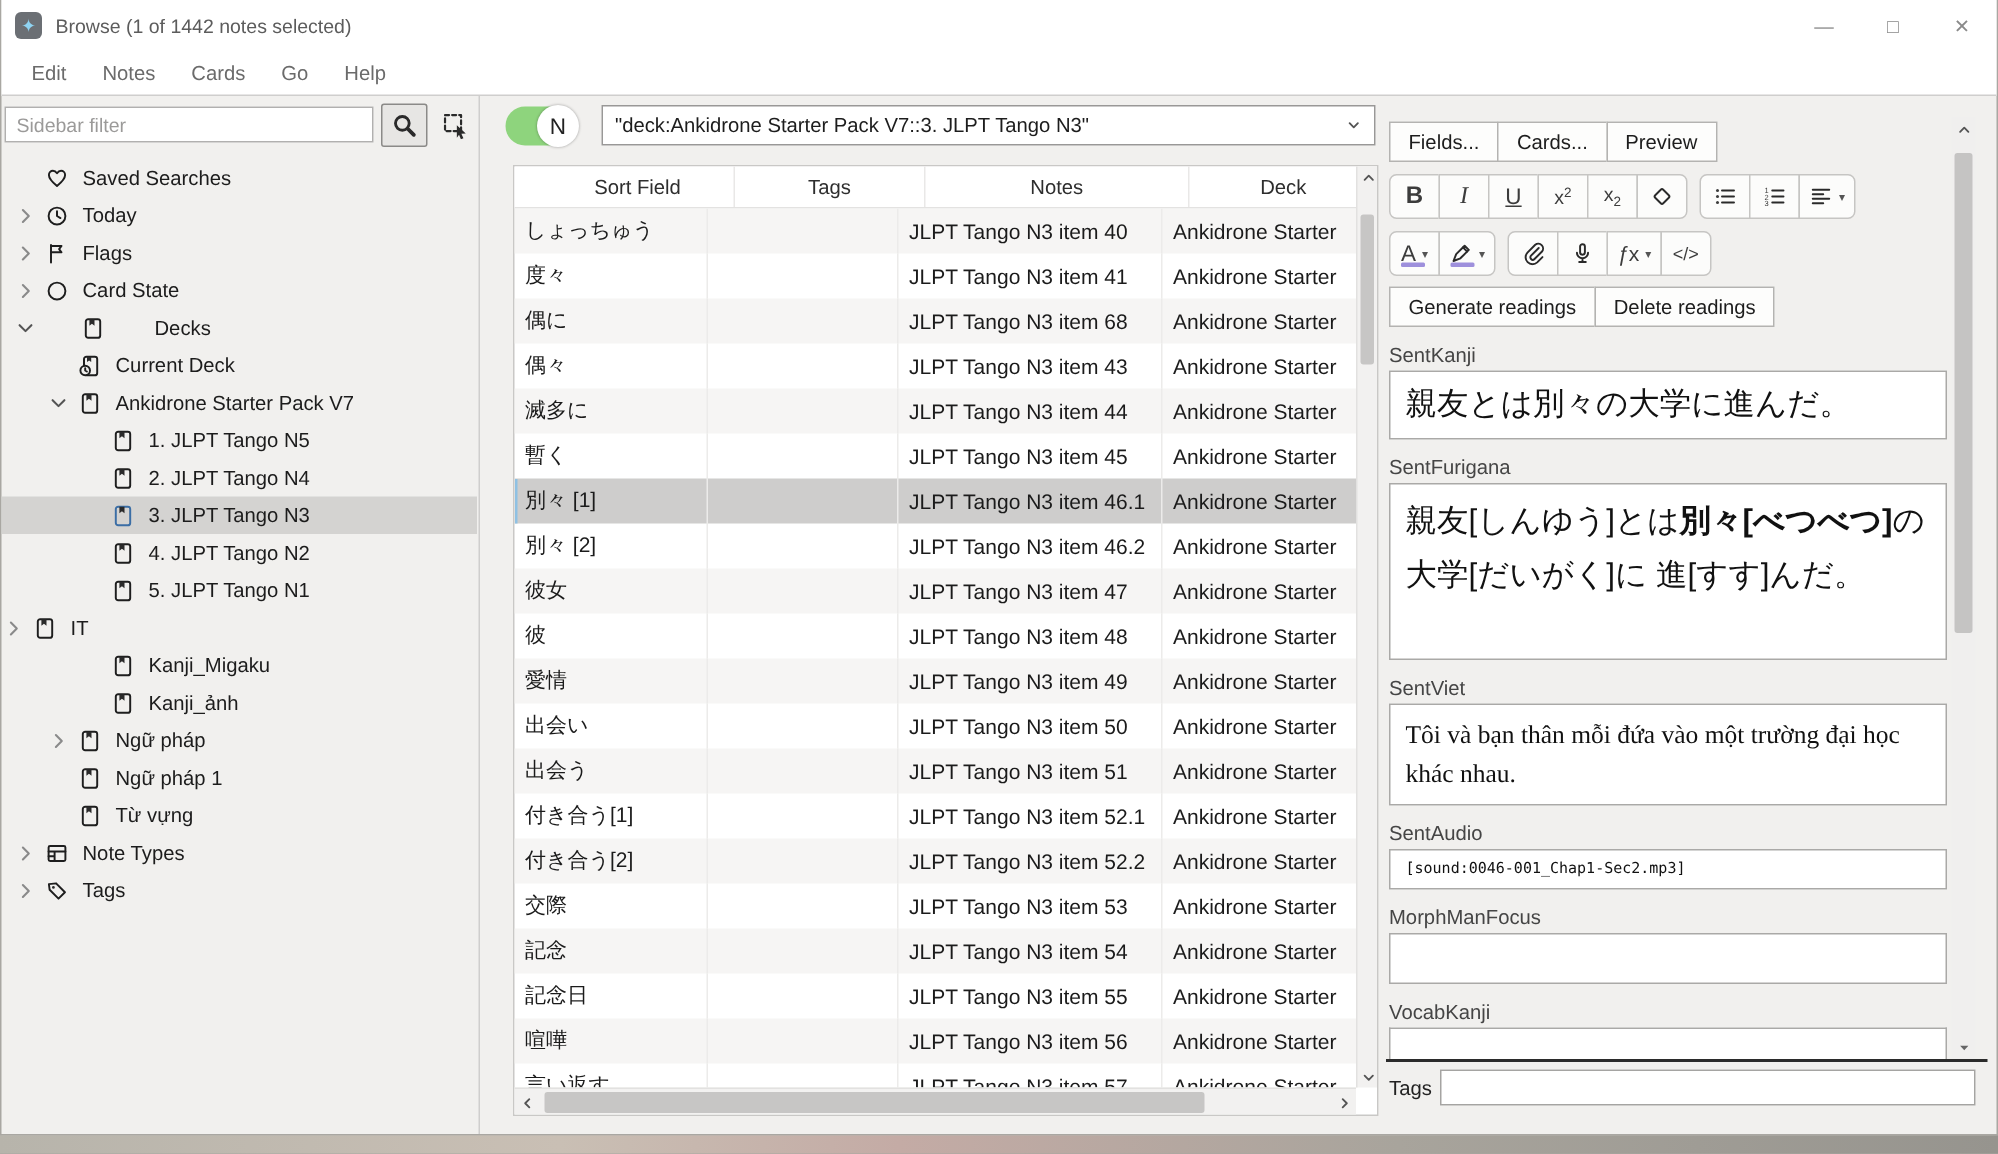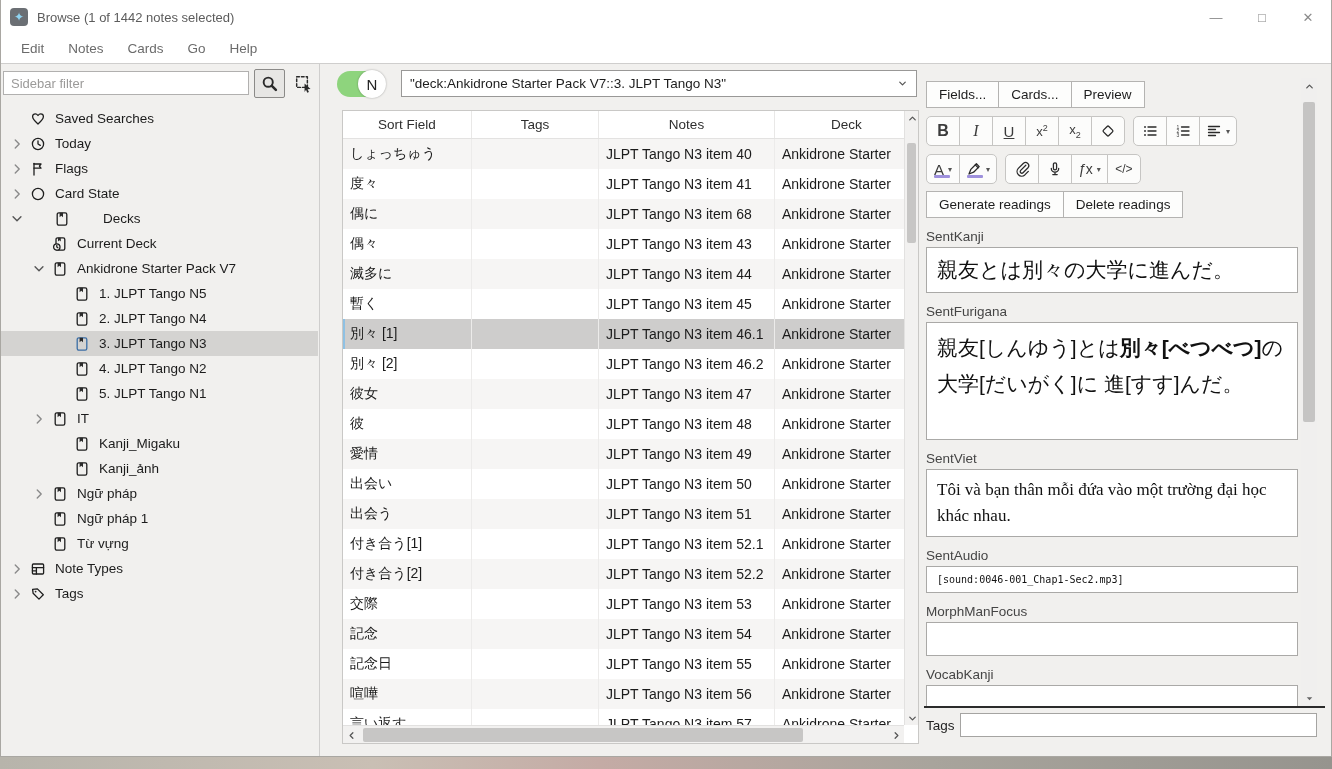--- a/index.html
+++ b/index.html
@@ -59,21 +59,21 @@
   .t-icon { width:17px; height:17px; display:inline-flex; align-items:center;
     justify-content:center; flex:0 0 17px; margin-right:9px; }
   .t-icon svg { stroke:#1e1e1e; }
   .v-splitter { position:absolute; left:318px; top:64px; bottom:0; width:1px;
     background:#cfcecd; }
 
   
   .table-wrap { position:absolute; left:341px; top:110px; width:577px; height:634px;
     background:#fff; border:1px solid #c9c8c6; }
   .thead { display:flex; height:28px; border-bottom:1px solid #e3e2e1;
-    background:#fff; }
+    background:#fff;padding-left:18px; }
   .th { font-size:13.5px; color:#2e2e2e; display:flex; align-items:center;
     justify-content:center; border-right:1px solid #e9e8e7; }
   .tbody { position:absolute; left:0; top:28px; right:14px; bottom:18px;
     overflow:hidden; }
   .trow { display:flex; height:30px; }
   .trow:nth-child(odd) { background:#f6f5f4; }
   .trow.sel { background:#cecdcc; box-shadow:inset 2px 0 0 #8fc1e3; }
   .td { font-size:14px; color:#1b1b1b; display:flex; align-items:center;
     padding:0 7px; border-right:1px solid #ecebea; white-space:nowrap;
     overflow:hidden; }
@@ -335,21 +335,21 @@
       <div class="tree-item" style="padding-left: 52px;">
         <span class="t-chev"></span>
         <span class="t-icon">
           <svg width="16" height="16" viewBox="0 0 16 16" fill="none" stroke="#2a2a2a" stroke-width="1.3" stroke-linecap="round" stroke-linejoin="round">
             <rect x="3.2" y="1.8" width="9.6" height="12.4" rx="1.6"></rect>
             <path d="M5.6 1.8v4.4l1.7-1.4 1.7 1.4V1.8" fill="#2a2a2a" stroke="none"></path>
           </svg>
         </span>
         <span>5. JLPT Tango N1</span>
       </div>
-      <div class="tree-item" style="padding-left: 30px;">
+      <div class="tree-item" style="">
         <span class="t-chev">
           <svg width="14" height="14" viewBox="0 0 16 16" fill="none" stroke="#2a2a2a" stroke-width="1.3" stroke-linecap="round" stroke-linejoin="round">
             <path d="M6 3.5 10.5 8 6 12.5" stroke="#8a8a8a" stroke-width="1.6"></path>
           </svg>
         </span>
         <span class="t-icon">
           <svg width="16" height="16" viewBox="0 0 16 16" fill="none" stroke="#2a2a2a" stroke-width="1.3" stroke-linecap="round" stroke-linejoin="round">
             <rect x="3.2" y="1.8" width="9.6" height="12.4" rx="1.6"></rect>
             <path d="M5.6 1.8v4.4l1.7-1.4 1.7 1.4V1.8" fill="#2a2a2a" stroke="none"></path>
           </svg>

